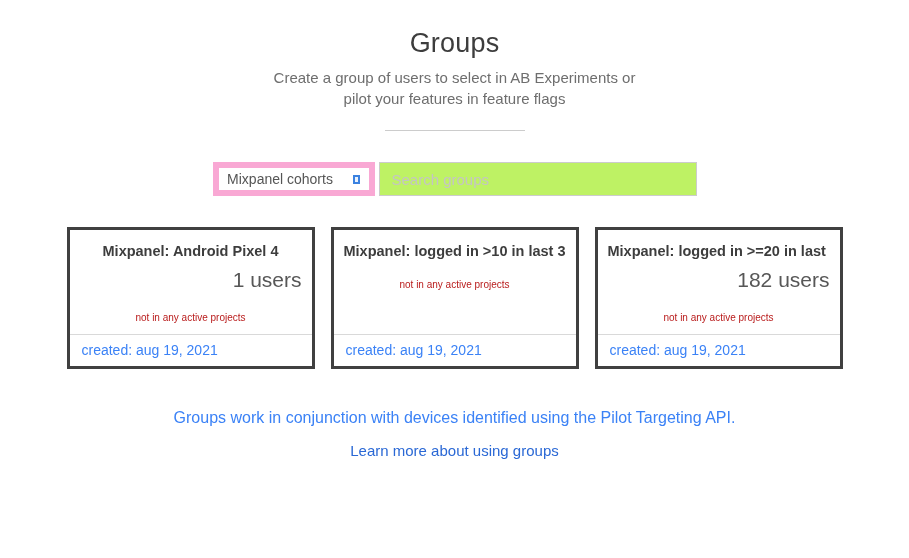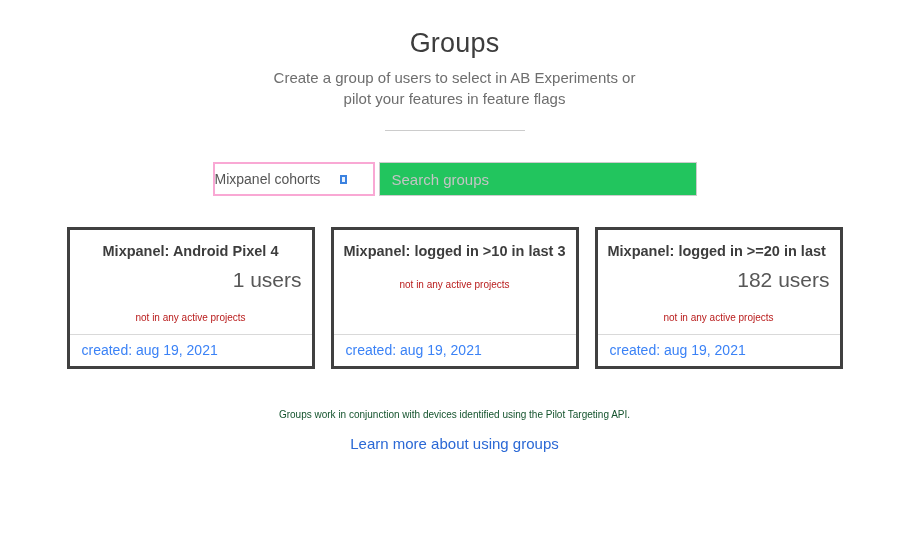--- a/index.html
+++ b/index.html
@@ -35,32 +35,32 @@
     margin: 21px auto 0; border: none;
   }
 
   
   .filter-row {
     margin-top: 31px;
     display: flex; justify-content: center; align-items: stretch;
   }
   .cohort-dropdown {
     width: 162px; height: 34px;
-    border: 2px solid #f9a8d4; background: #ffffff;
-    display: flex; align-items: center; justify-content: flex-start;
+    border: 6px solid #f9a8d4; background: #ffffff;
+    display: flex; align-items: center; justify-content: center;
     gap: 20px; cursor: pointer; margin-right: 4px;
   }
   .cohort-dropdown .dd-label { font-size: 14px; color: #555555; }
   .dd-square-icon {
     display: inline-block; width: 7px; height: 9px;
     border: 2px solid #3b82e0; background: #eaf2fd;
   }
   .search-input {
     width: 318px; height: 34px;
-    border: 1px solid #cccccc; background: #22c55e;
+    border: 1px solid #cccccc; background: #bef264;
     padding: 0 12px; font-size: 15px; color: #444444;
     font-family: inherit; outline: none;
   }
   .search-input::placeholder { color: #c4c4c4; }
 
   
   .cards-row {
     margin-top: 31px;
     display: flex; justify-content: center; gap: 16px;
   }
@@ -80,21 +80,21 @@
   .card-footer {
     border-top: 1px solid #d9d9d9;
     height: 32px; line-height: 31px;
     padding: 0 12px; font-size: 14px; color: #3b82f6;
     text-align: left;
   }
 
   
   .footer-info {
     margin-top: 40px; text-align: center;
-    font-size: 10px; color: #14532d;
+    font-size: 16px; color: #3b82f6;
   }
   .footer-link-wrap { margin-top: 15px; text-align: center; }
   .learn-more-link {
     font-size: 15px; color: #2a68d5; text-decoration: none; cursor: pointer;
   }
 </style>
 </head>
 <body>
 
 <div class="page">

